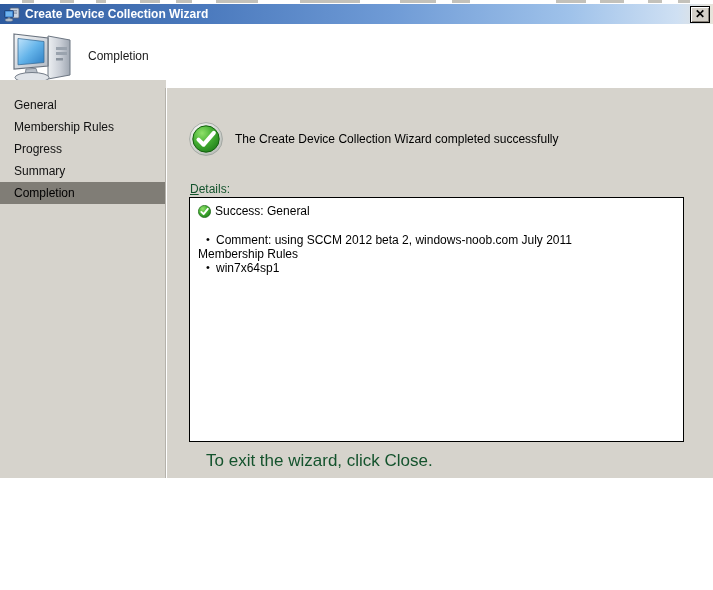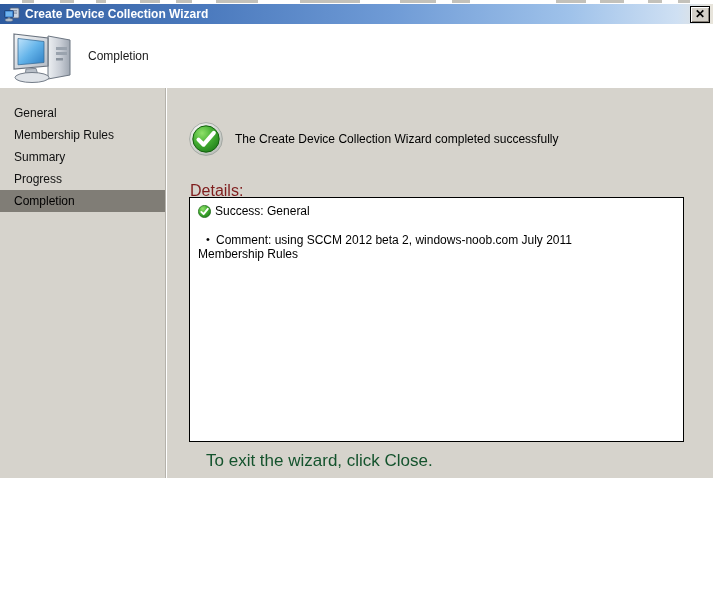--- a/index.html
+++ b/index.html
@@ -108,21 +108,21 @@
   .header-rule {
     position: absolute;
     left: 0; top: 87px;
     width: 713px; height: 1px;
     background: #ffffff;
   }
 
   
   .sidebar {
     position: absolute;
-    left: 0; top: 88px;
+    left: 0; top: 80px;
     width: 166px; height: 502px;
     background: #d6d3cc;
     box-sizing: border-box;
     padding-top: 14px;
   }
   .sidebar-item {
     height: 22px;
     line-height: 22px;
     padding-left: 14px;
     font-size: 12px;
@@ -171,22 +171,22 @@
   .success-text {
     margin-left: 12px;
     font-size: 12px;
     color: #000000;
     white-space: nowrap;
   }
 
   .details-label {
     position: absolute;
     left: 23px; top: 94px;
-    font-size: 16px;
-    color: #7f1d1d;
+    font-size: 12px;
+    color: #14532d;
     text-align: right;
   }
   .details-label u { text-decoration: underline; }
 
   
   .details-box {
     position: absolute;
     left: 22px; top: 109px;
     width: 495px; height: 245px;
     background: #ffffff;
@@ -377,22 +377,22 @@
         <ellipse cx="24" cy="49.5" rx="17" ry="5" fill="#dfe3e8" stroke="#737c88" stroke-width="1"></ellipse>
       </svg>
     </span>
     <span class="header-title">Completion</span>
   </div>
   <div class="header-rule"></div>
 
   <div class="sidebar">
     <div class="sidebar-item">General</div>
     <div class="sidebar-item">Membership Rules</div>
+    <div class="sidebar-item">Progress</div>
     <div class="sidebar-item">Summary</div>
-    <div class="sidebar-item">Progress</div>
     <div class="sidebar-item active">Completion</div>
   </div>
   <div class="v-divider2"></div>
   <div class="v-divider"></div>
 
   <div class="main">
 
     <div class="success-row">
       <span class="success-badge">
         <svg class="svgfill" viewBox="0 0 34 34" xmlns="http://www.w3.org/2000/svg">
@@ -430,20 +430,21 @@
               </radialGradient>
             </defs>
             <circle cx="6.5" cy="6.5" r="6.1" fill="url(#gBall2)" stroke="#14600f" stroke-width="0.7"></circle>
             <path d="M3.3 6.9 L5.6 9.2 L9.8 3.8" fill="none" stroke="#ffffff" stroke-width="1.9" stroke-linecap="round" stroke-linejoin="round"></path>
           </svg>
         </span>
         <span>Success: General</span>
       </div>
       <div class="det-line det-bullet">Comment: using SCCM 2012 beta 2, windows-noob.com July 2011</div>
       <div class="det-line det-group">Membership Rules</div>
+      <div class="det-line det-bullet">win7x64sp1</div>
     </div>
 
     <div class="exit-note">To exit the wizard, click Close.</div>
   </div>
 
   <div class="footer-rule-top"></div>
   <div class="footer-rule"></div>
   <div class="footer">
     <span class="help-icon">
       <svg class="svgfill" viewBox="0 0 16 16" xmlns="http://www.w3.org/2000/svg">

